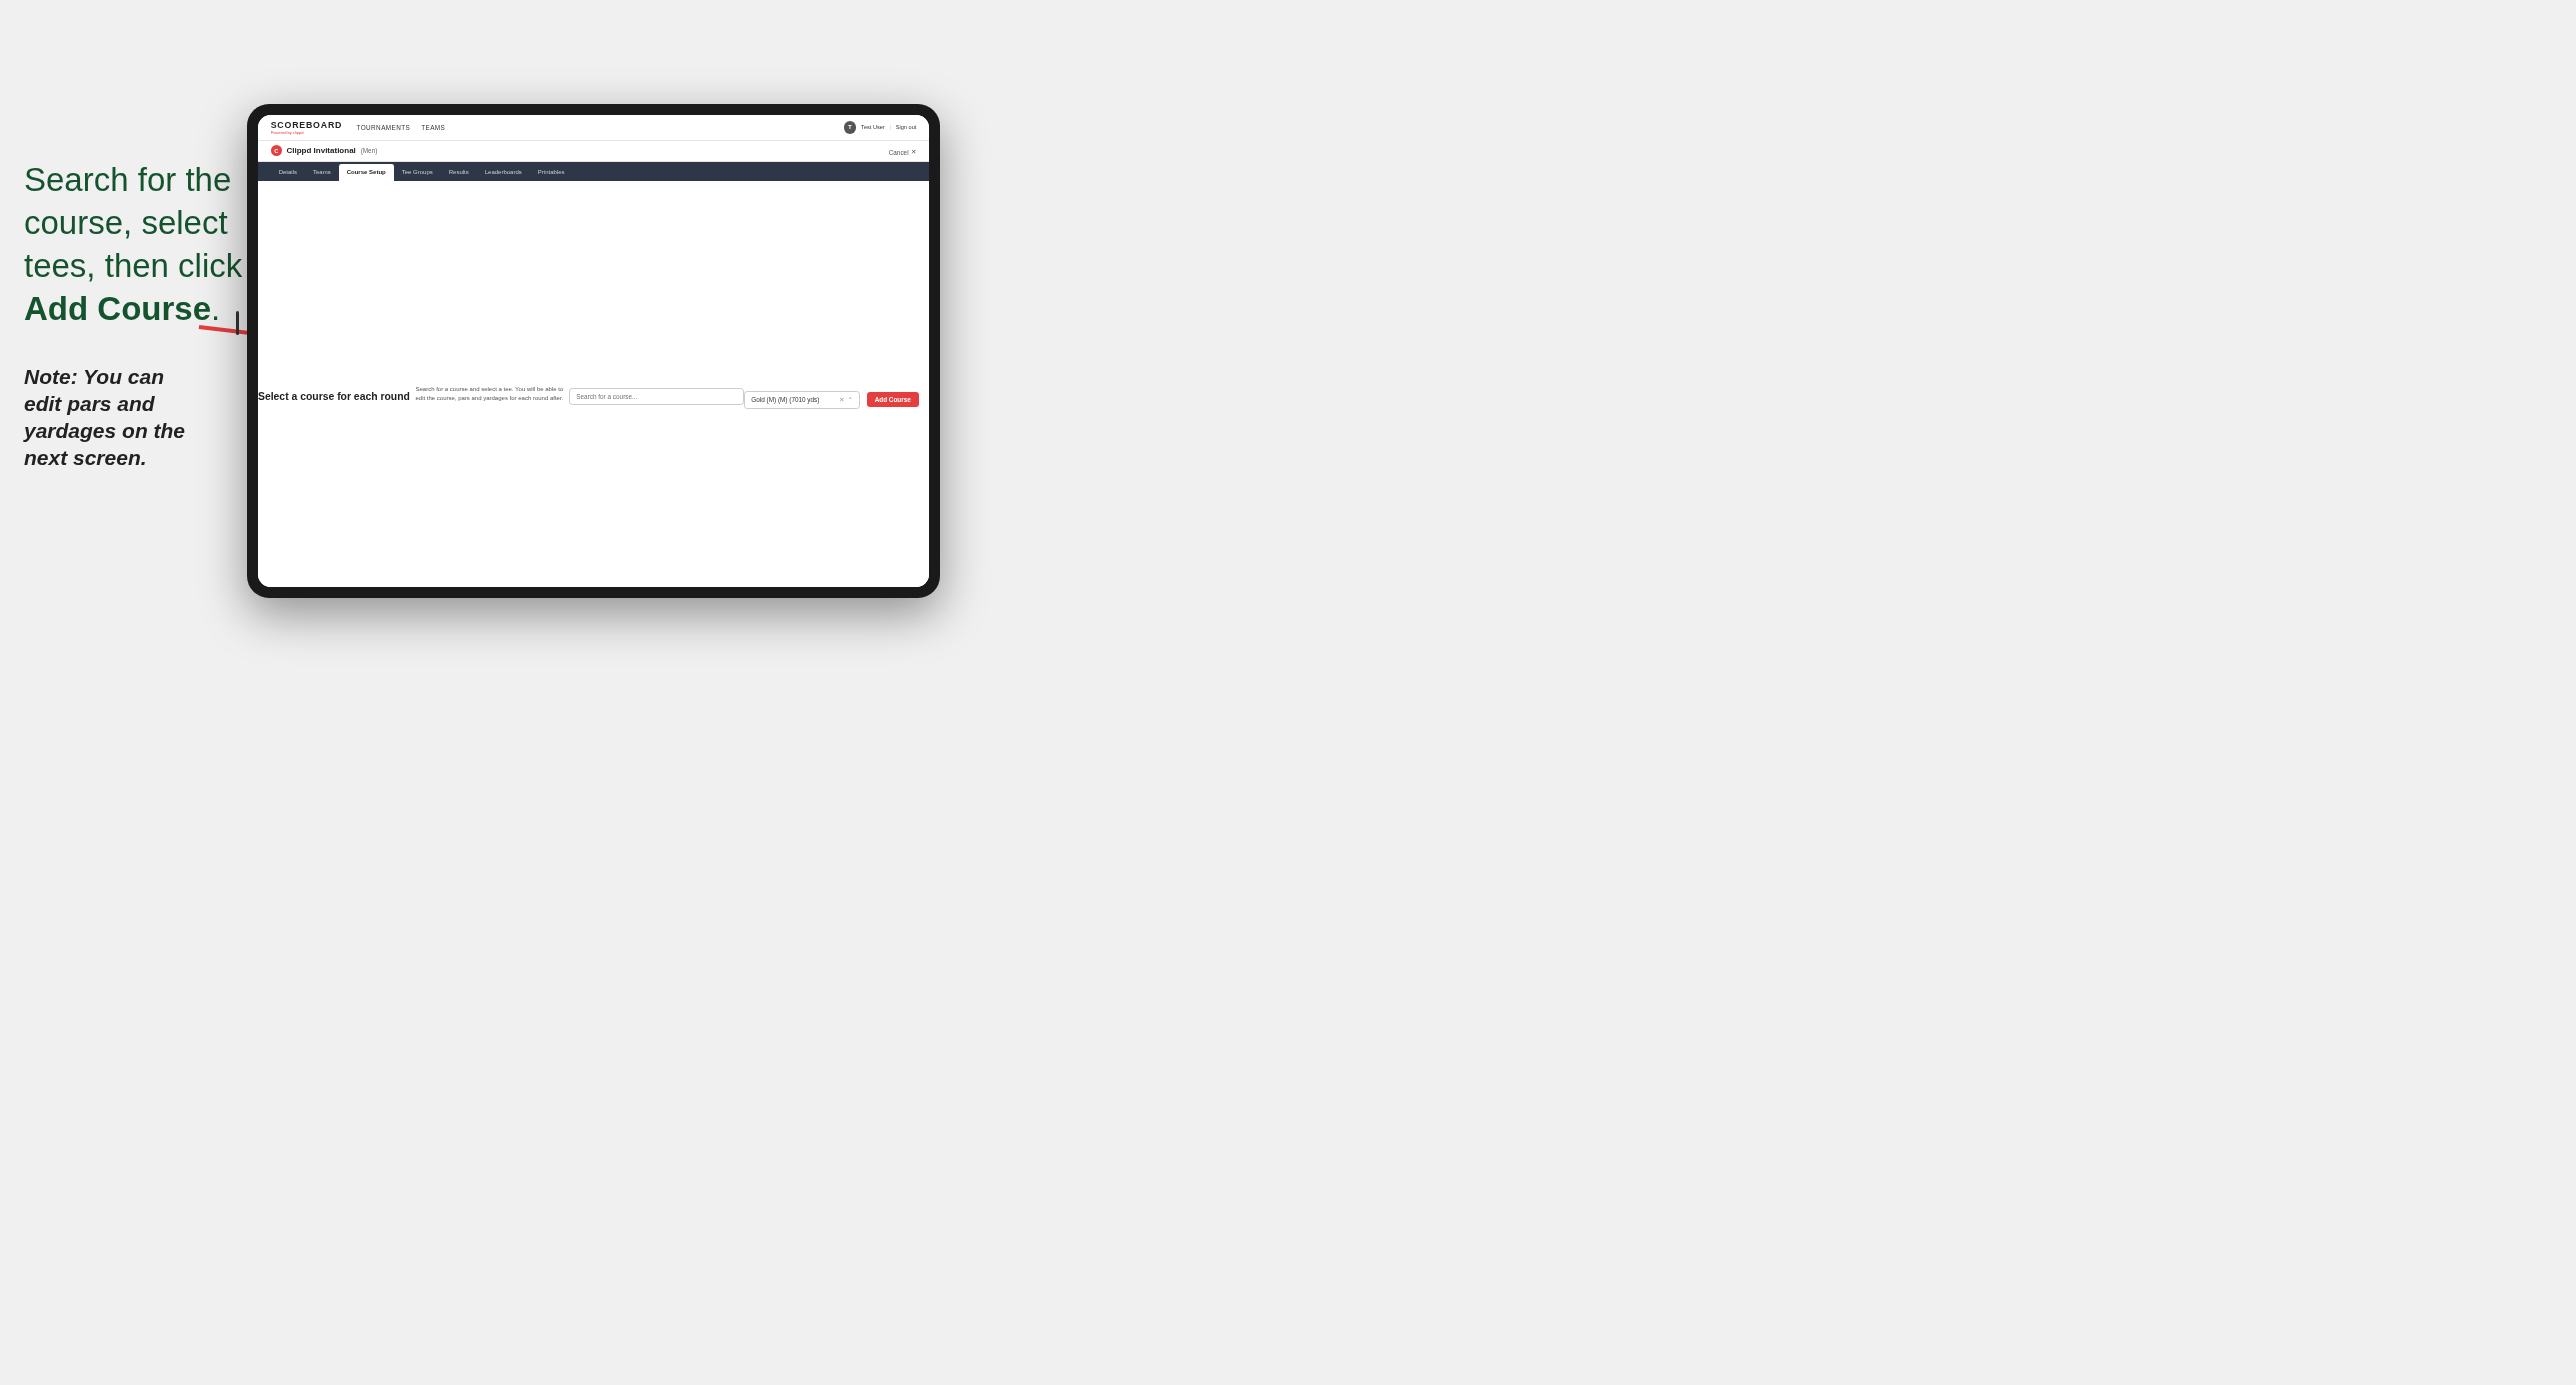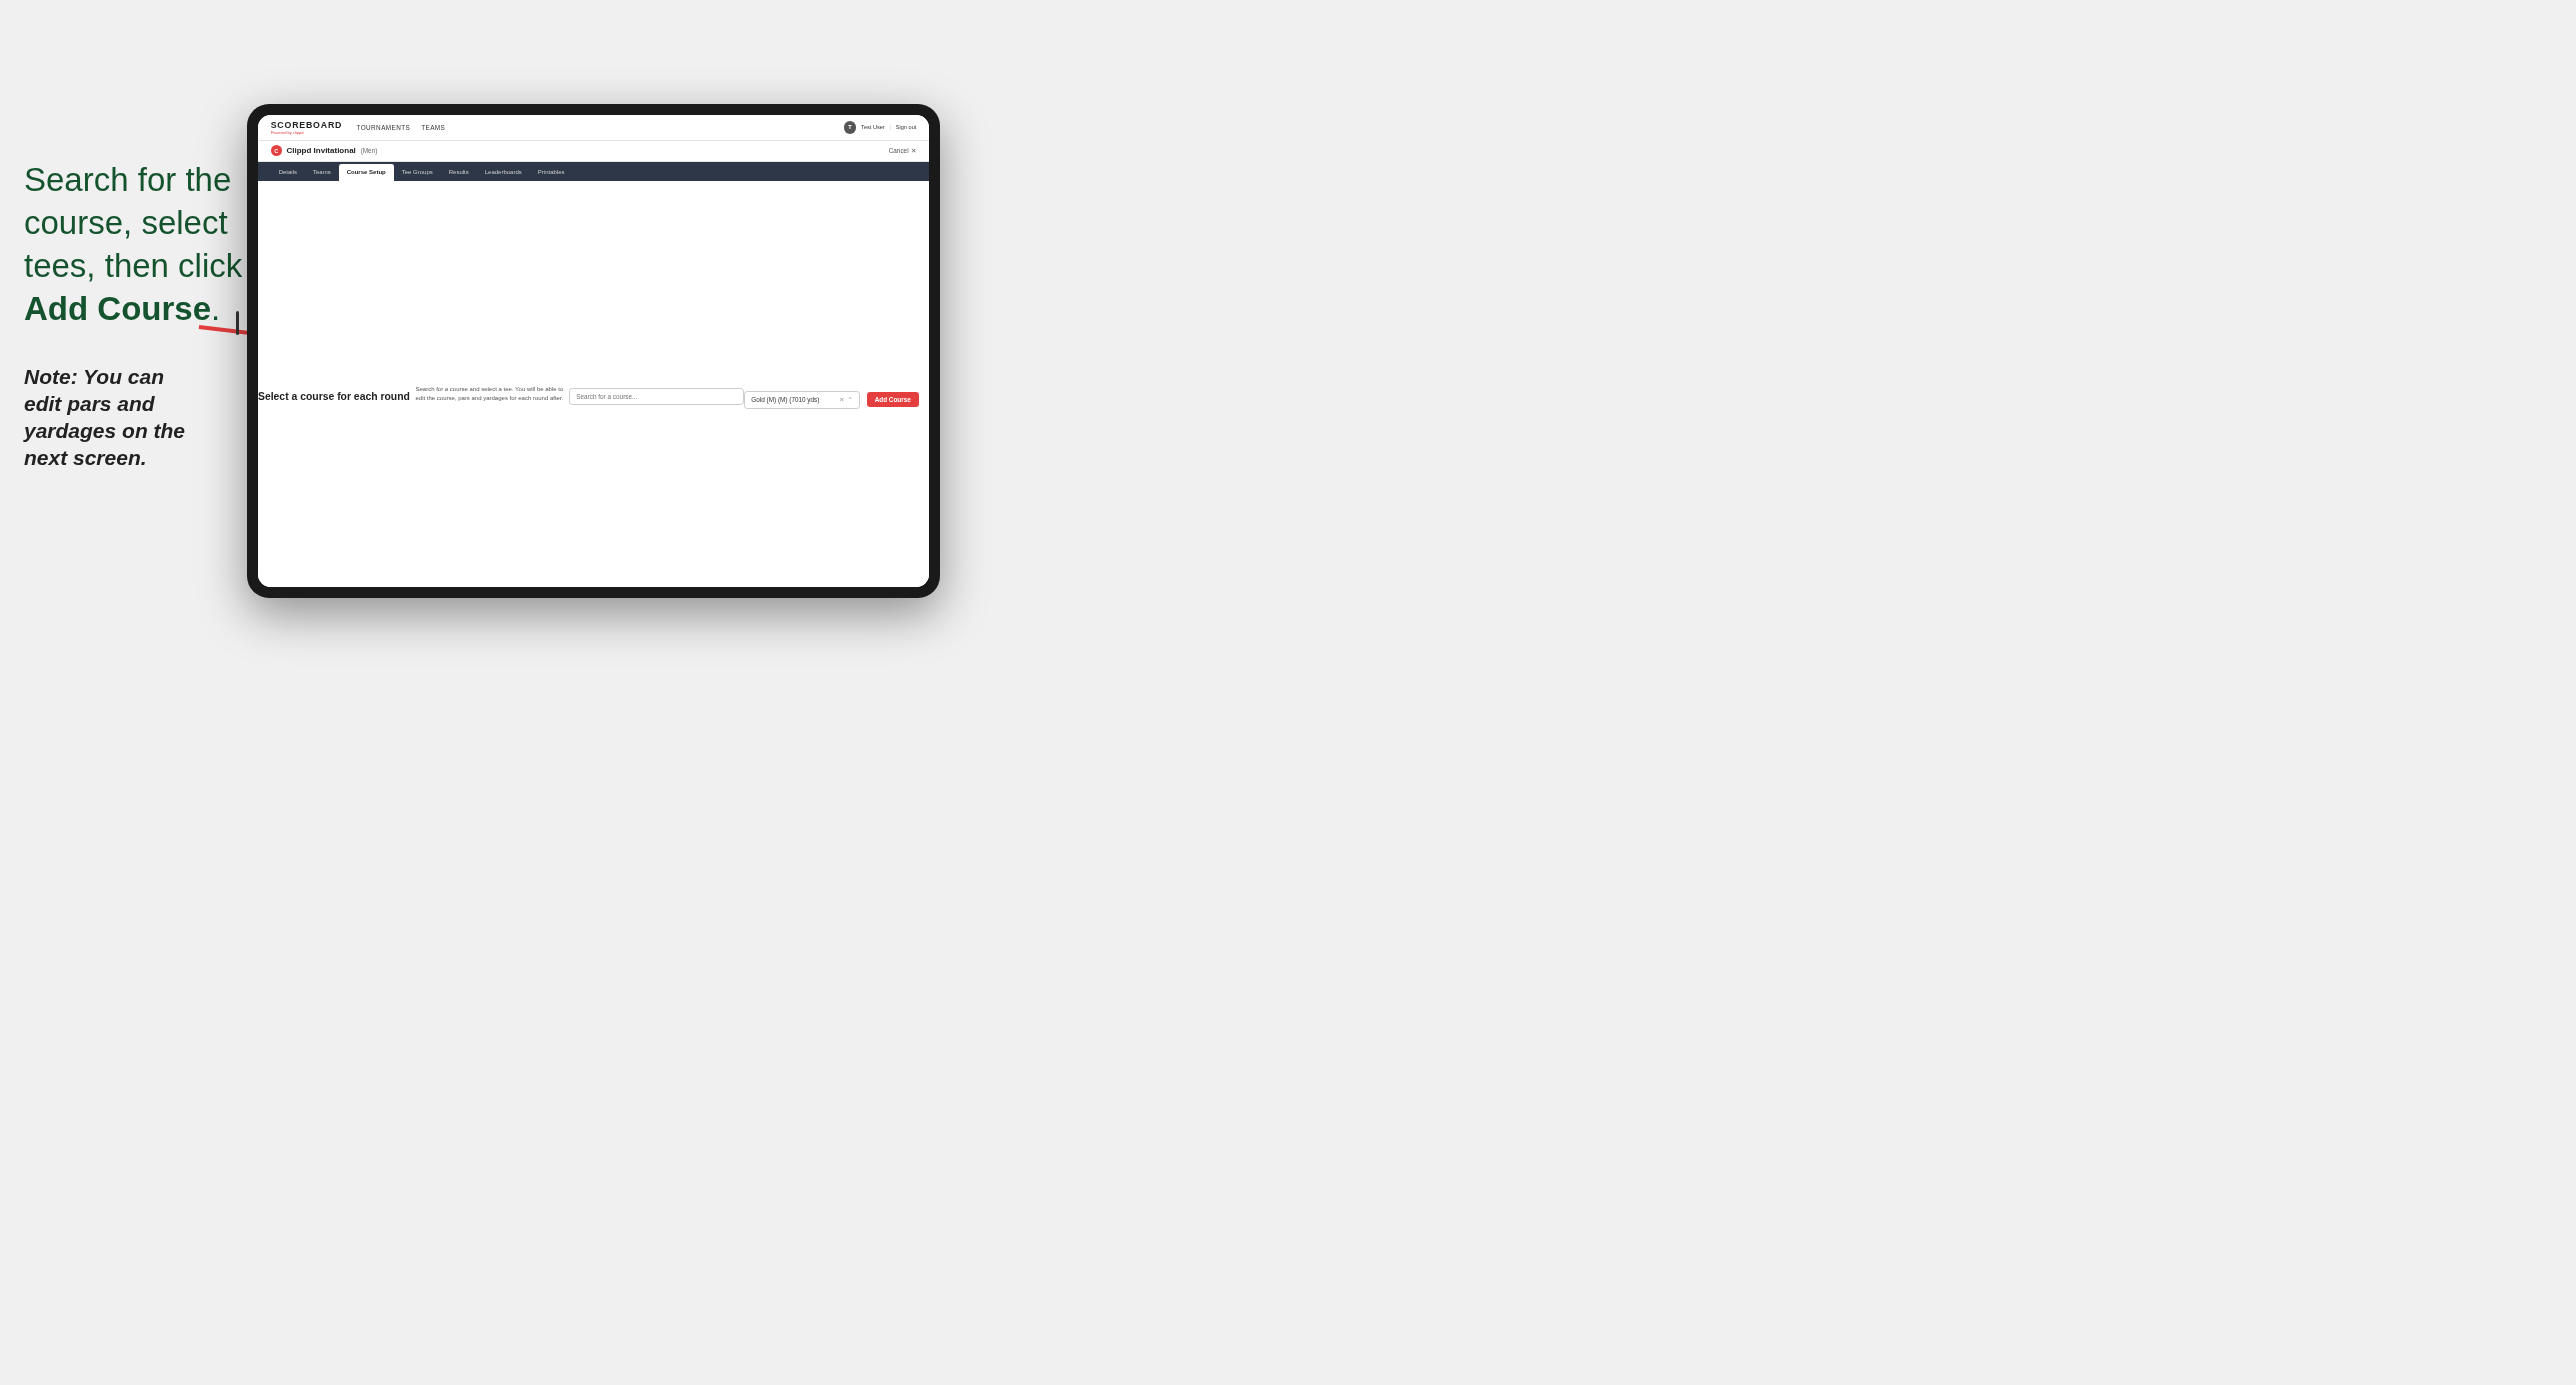--- a/index.html
+++ b/index.html
@@ -134,21 +134,21 @@
     .sign-out {
       font-size: 5.6px;
       color: #333;
       cursor: pointer;
     }
 
     
     .tournament-header {
       padding: 4.8px 12.7px;
       display: flex;
-      align-items: center;
+      align-items: flex-end;
       justify-content: space-between;
       border-bottom: 0.8px solid #e5e5e5;
       flex-shrink: 0;
       gap: 34px;
     }
     .tournament-title-row {
       display: flex;
       align-items: center;
       gap: 4.8px;
     }

